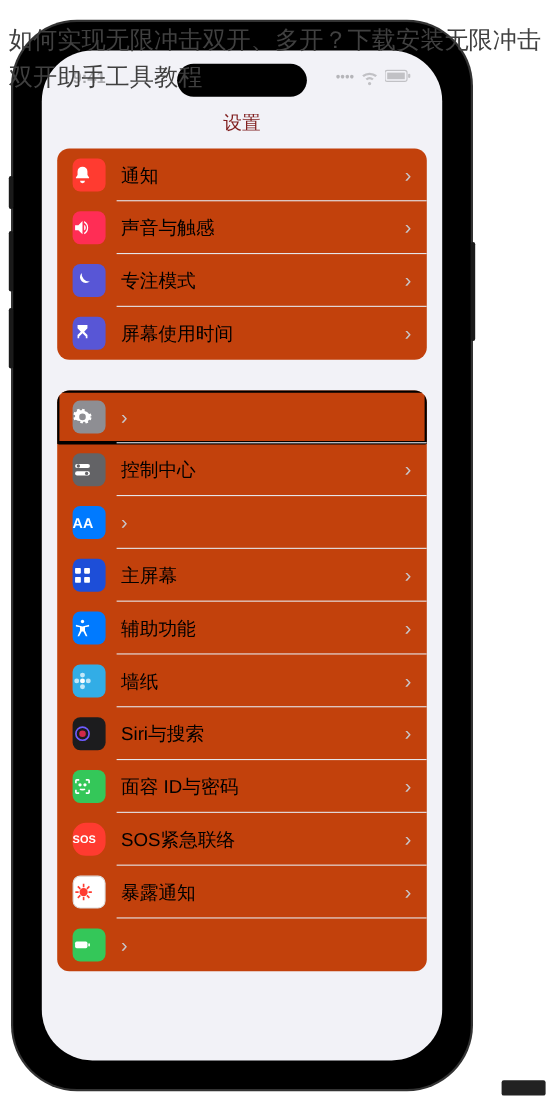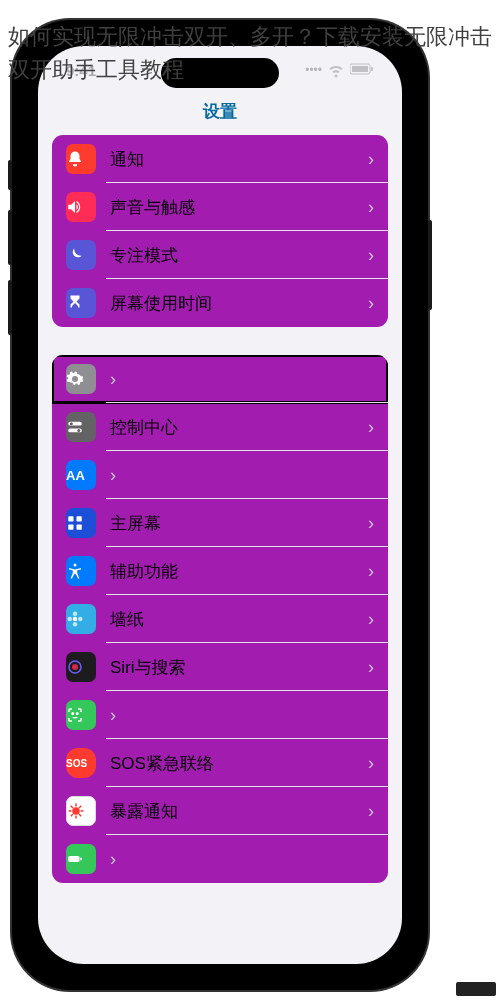--- a/index.html
+++ b/index.html
@@ -80,28 +80,28 @@
       align-items: center;
       opacity: 0.25;
       font-size: 12px;
     }
     .nav-bar {
       text-align: center;
       padding: 6px 0 12px;
     }
     .nav-title {
       font-size: 17px;
-      font-weight: 700;
-      color: #0369a1;
+      font-weight: 400;
+      color: #7f1d1d;
     }
     .content {
       padding: 0 14px;
     }
     .group {
-      background: #a21caf;
+      background: #c2410c;
       border-radius: 11px;
       margin-bottom: 28px;
       overflow: hidden;
     }
     .row {
       display: flex;
       align-items: center;
       min-height: 48px;
       padding: 8px 14px;
       position: relative;
@@ -320,20 +320,21 @@
         </div>
         <div class="row">
           <div class="icon-box bg-green">
             <svg class="glyph" viewBox="0 0 24 24" fill="none" stroke="#fff" stroke-width="2">
                 <path d="M4 8V5a1 1 0 011-1h3M20 8V5a1 1 0 00-1-1h-3M4 16v3a1 1 0 001 1h3M20 16v3a1 1 0 01-1 1h-3"></path>
                 <circle cx="9" cy="10" r="1" fill="#fff"></circle>
                 <circle cx="15" cy="10" r="1" fill="#fff"></circle>
                 <path d="M9 15c1 1 5 1 6 0"></path>
               </svg>
           </div>
+          <span class="row-label">面容 ID与密码</span>
           <span class="chevron">›</span>
         </div>
         <div class="row">
           <div class="icon-box bg-sos">
             <span>SOS</span>
           </div>
           <span class="row-label">SOS紧急联络</span>
           <span class="chevron">›</span>
         </div>
         <div class="row">

